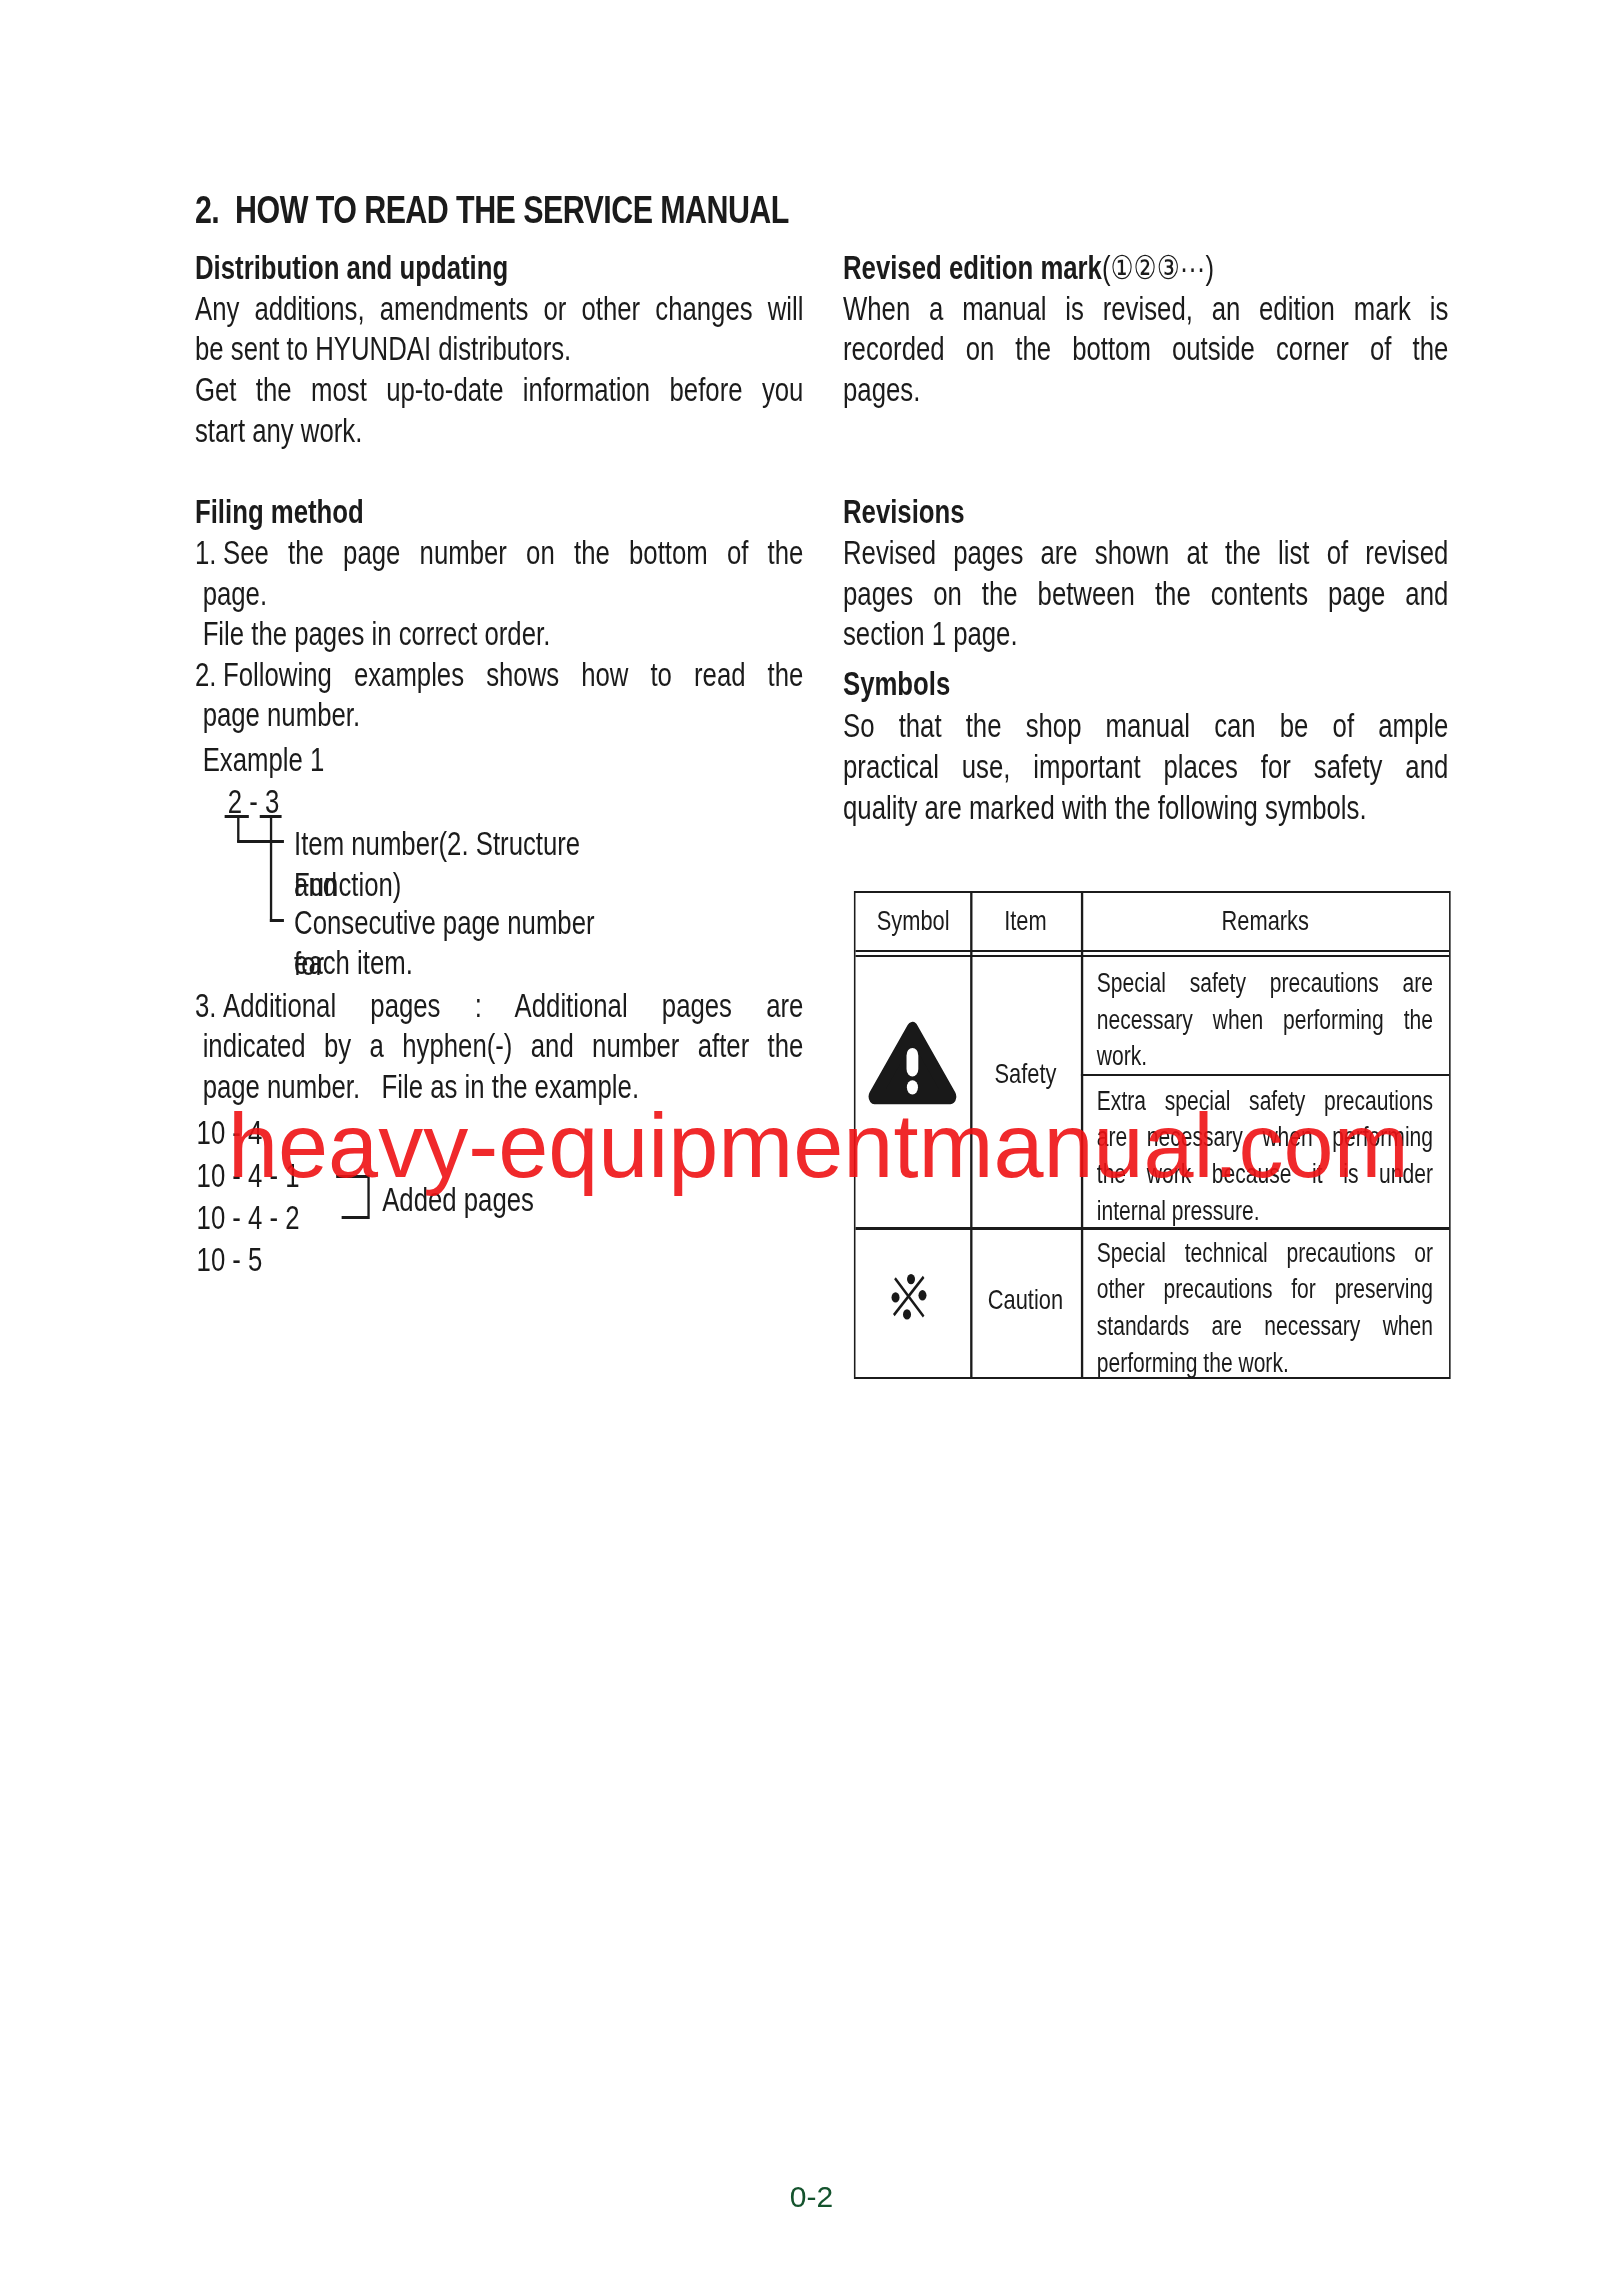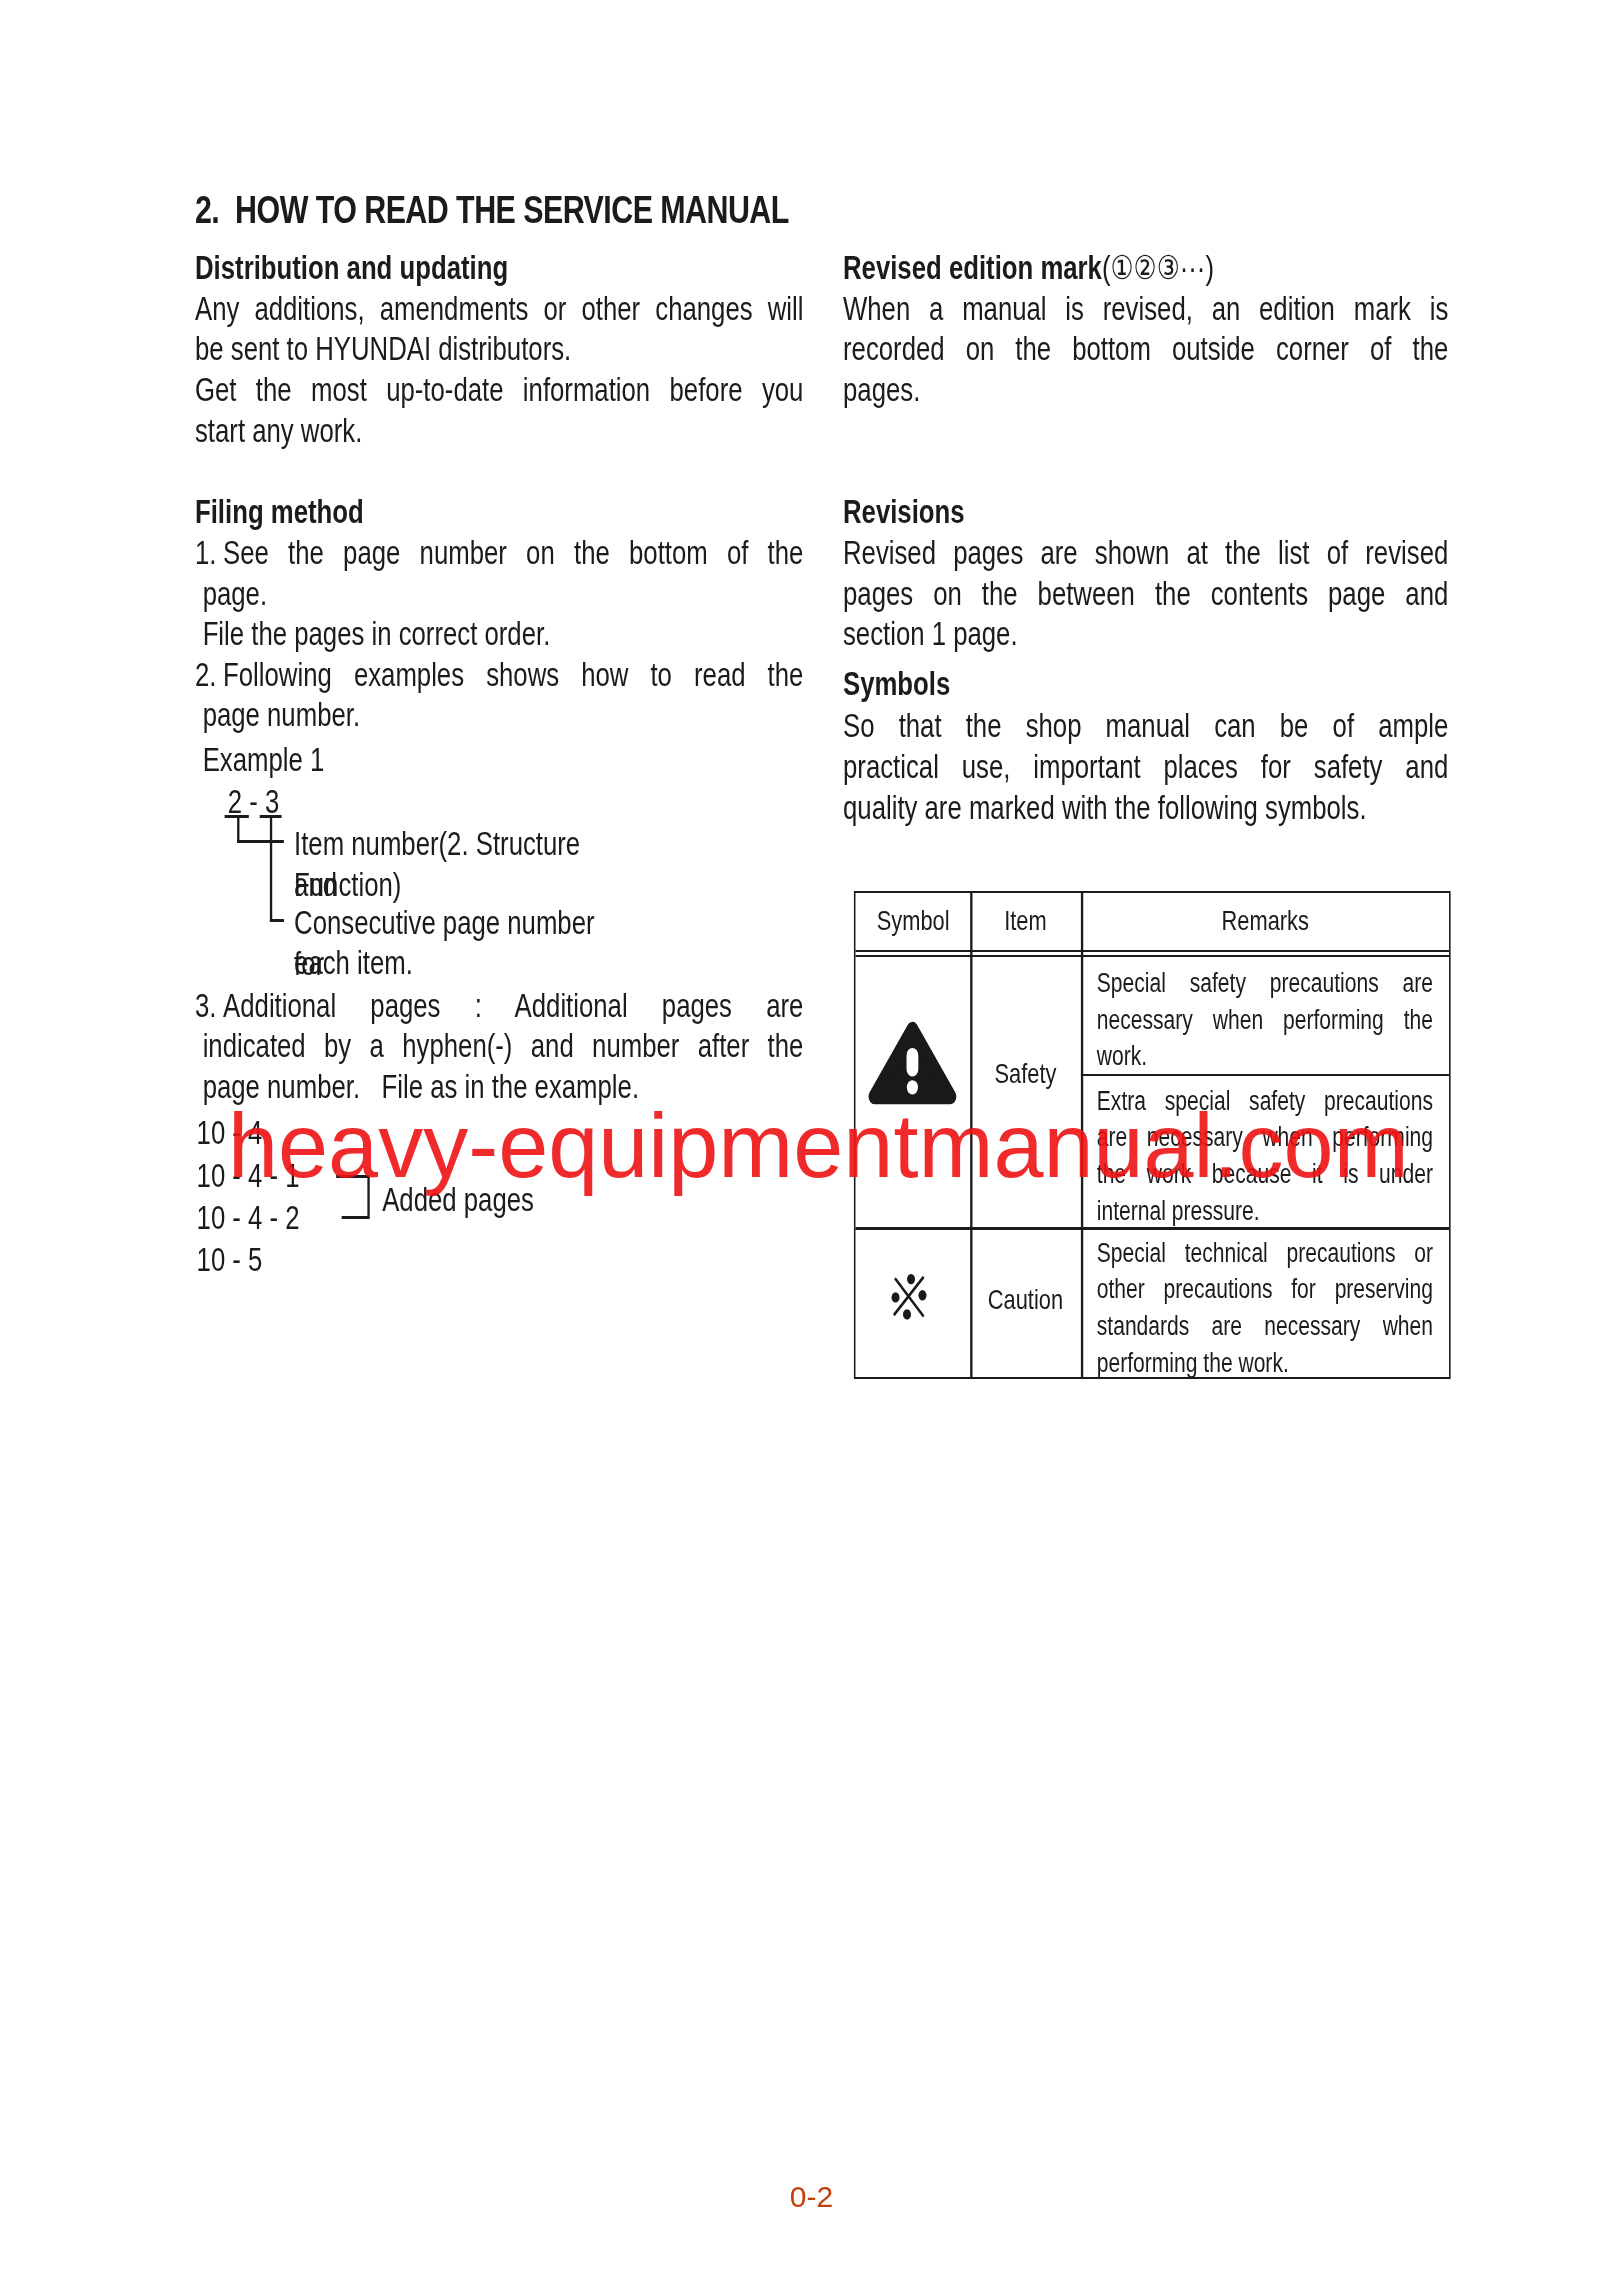--- a/index.html
+++ b/index.html
@@ -22,21 +22,21 @@
   
   .tbl{position:absolute;border:2.6px solid #1b1b1b;background:transparent;}
   .tbl .ln{background:#1b1b1b;}
   .tc{position:absolute;font-size:28px;line-height:33px;text-align:center;}
   .tr{position:absolute;font-size:27px;line-height:37px;}
   .trj{text-align:justify;text-align-last:justify;}
   .wm{
     position:absolute;left:228px;top:1101px;font-size:90px;line-height:90px;
     color:rgba(238,18,20,0.90);white-space:nowrap;z-index:6;letter-spacing:0;
   }
-  .footer{position:absolute;left:0;top:2180px;width:100%;text-align:center;font-size:30px;color:#c2410c;}
+  .footer{position:absolute;left:0;top:2180px;width:100%;text-align:center;font-size:30px;color:#14532d;}
   .icon-wrap{position:absolute;}
   svg{display:block;}
 </style>
 </head>
 <body>
 
 <div class="page">
 
   <div class="col" id="colL">
     <div class="title" style="top:188px">2.  HOW TO READ THE SERVICE MANUAL</div>

